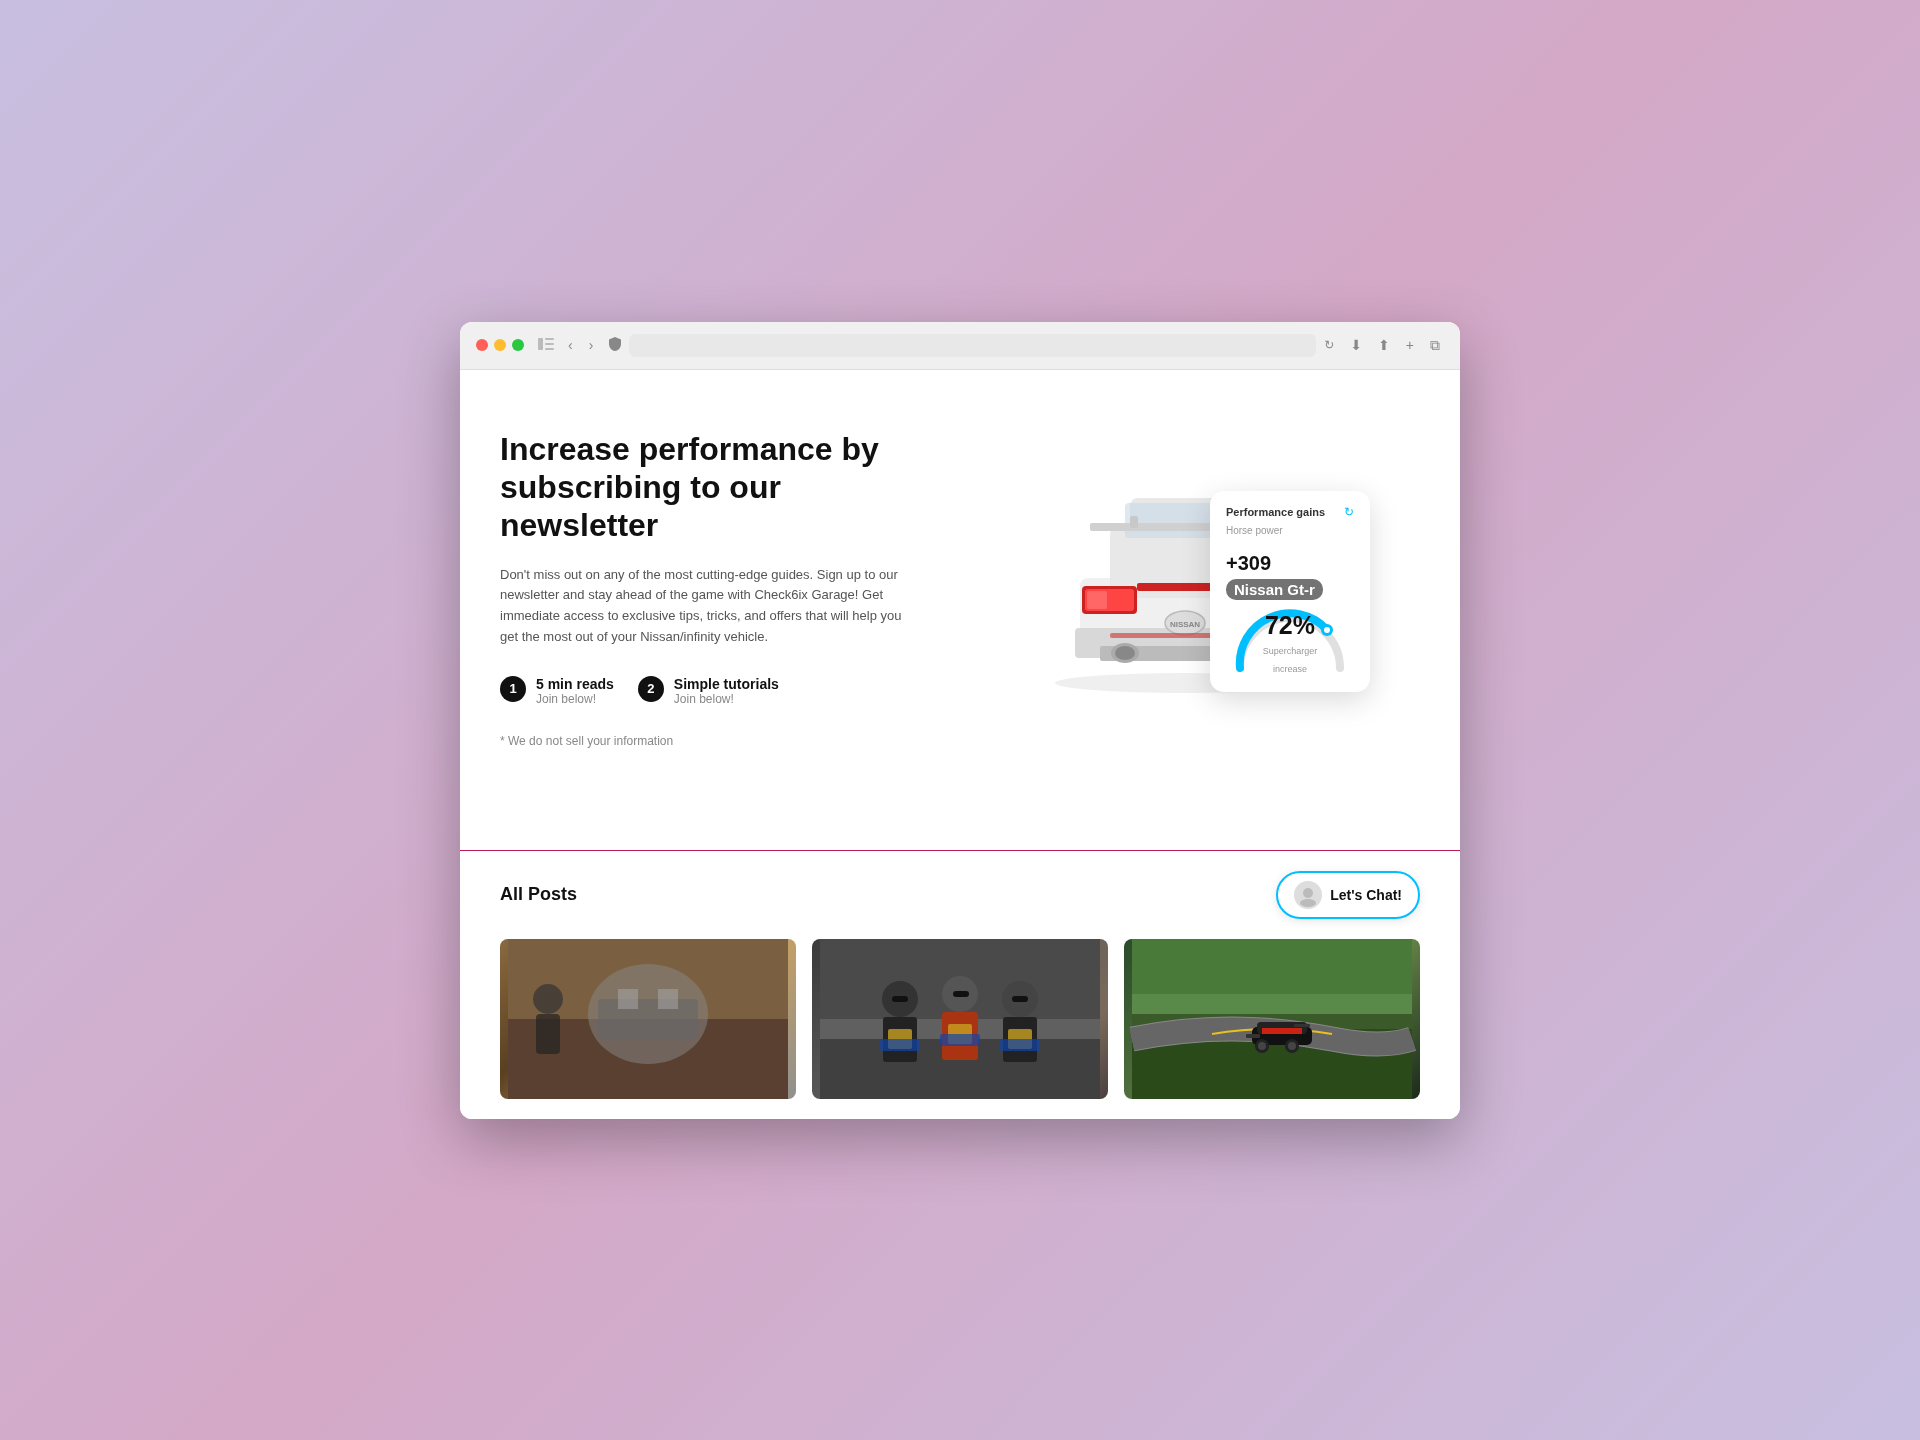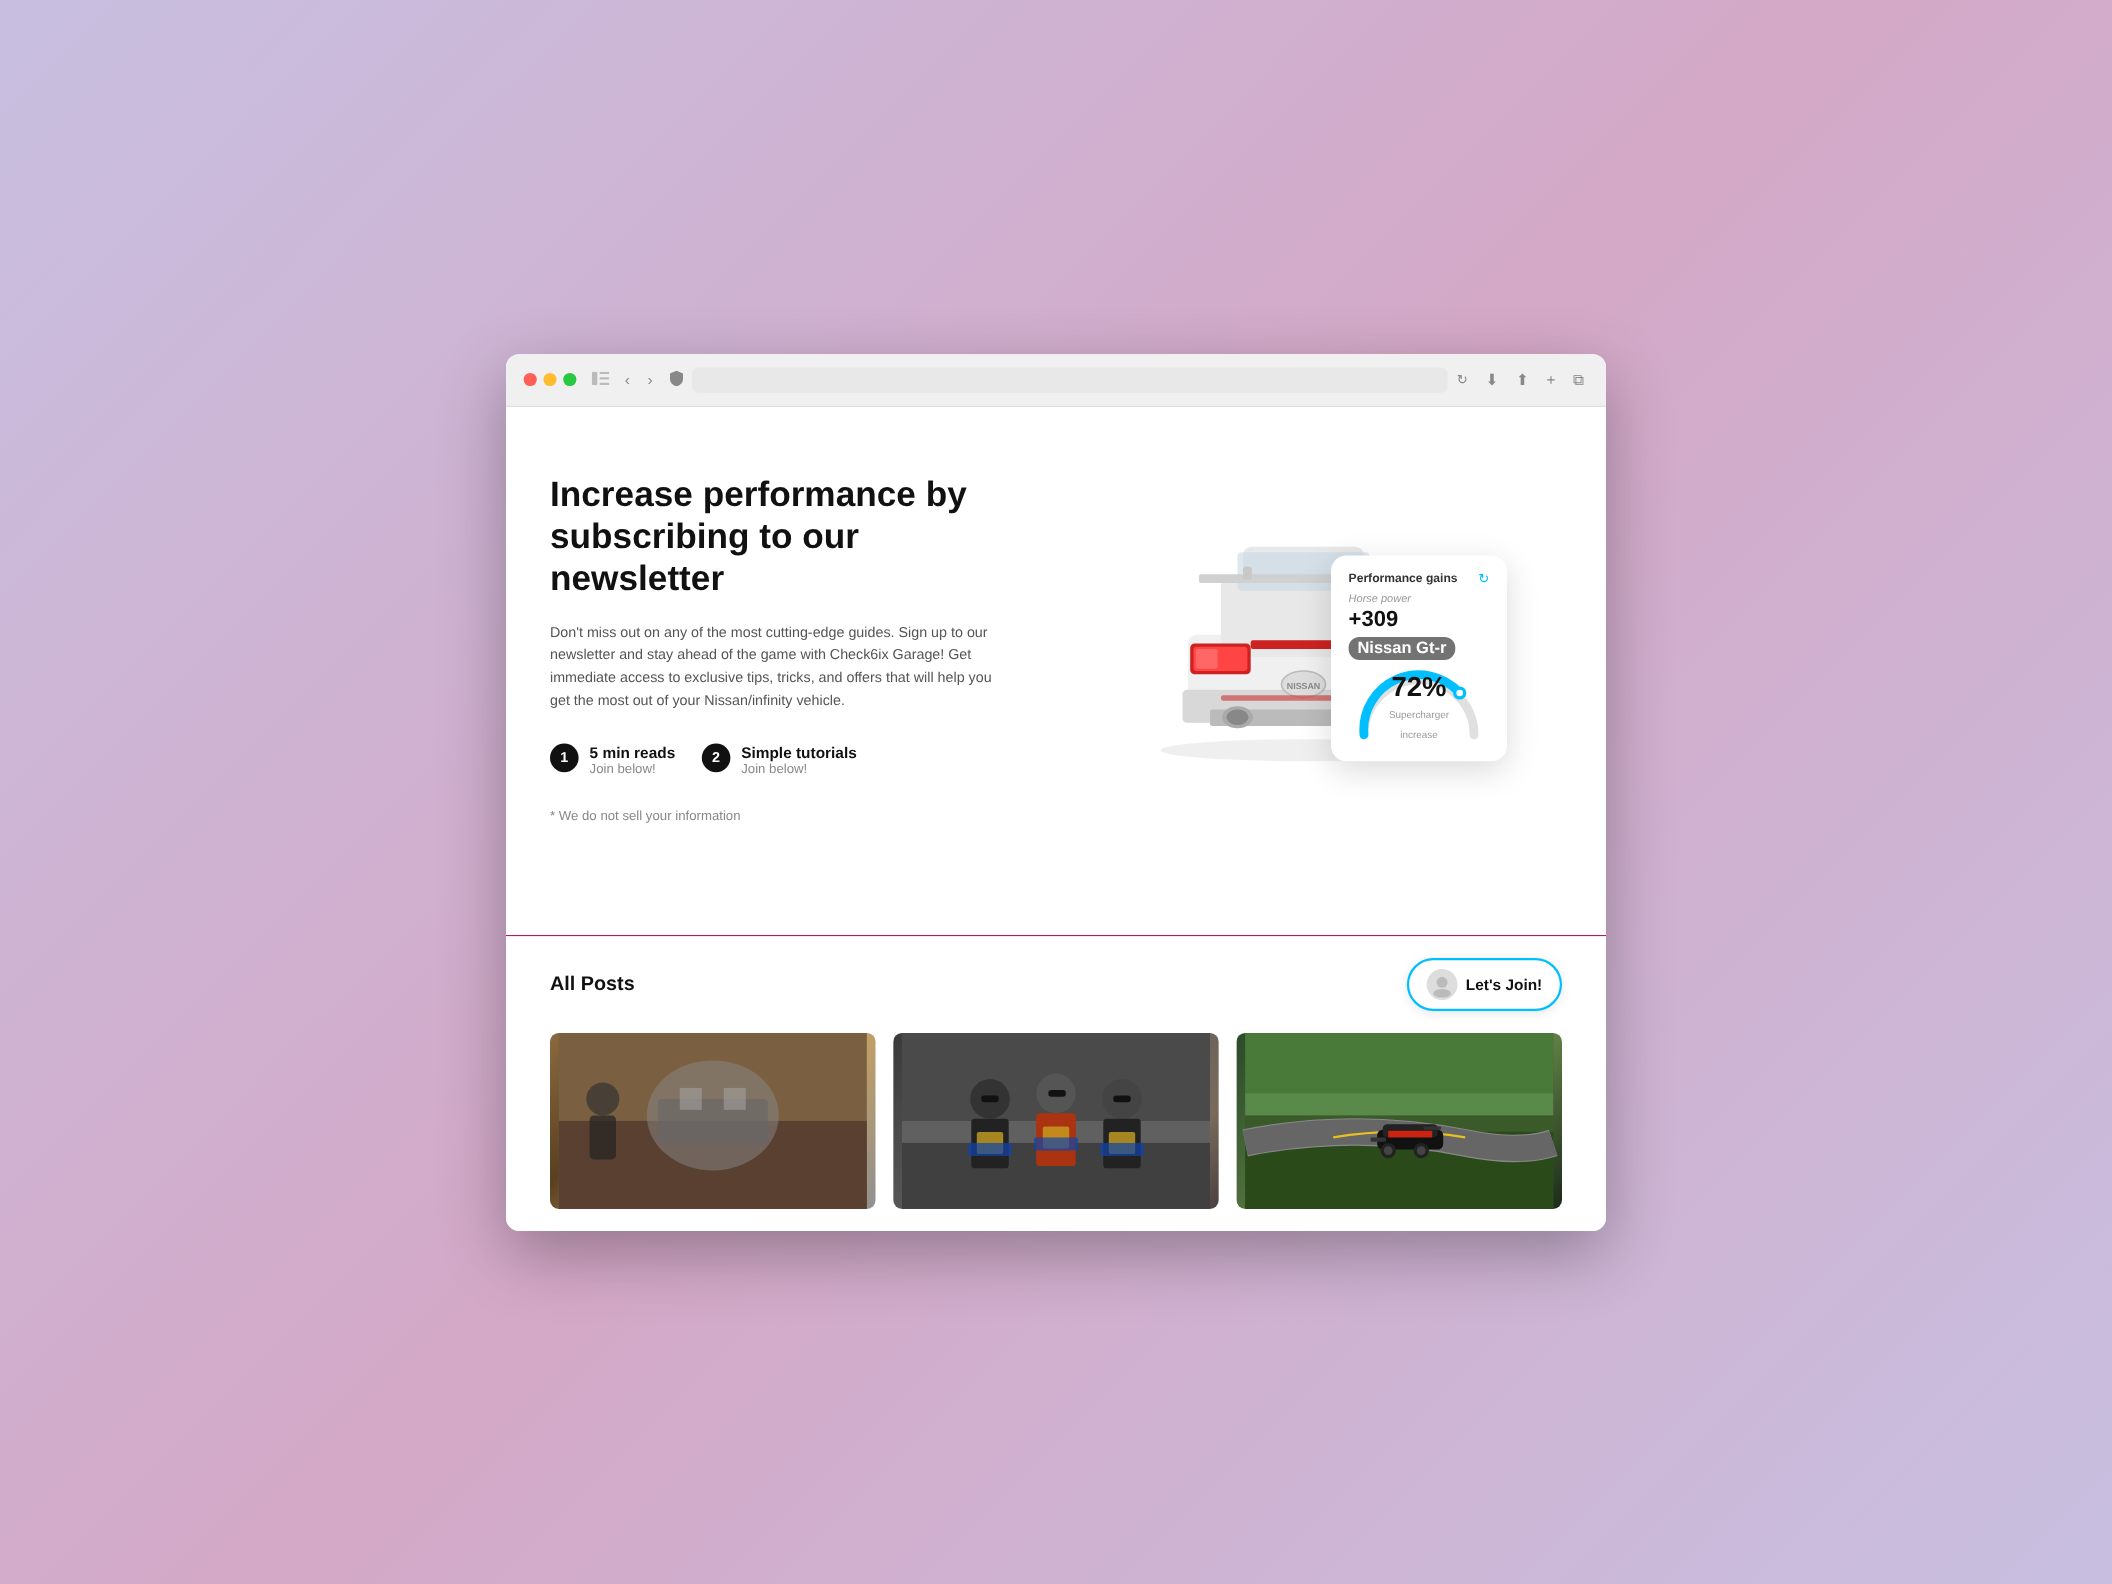--- a/index.html
+++ b/index.html
@@ -357,22 +357,21 @@
     }
 
     .perf-refresh-icon {
       color: #00bfff;
       font-size: 12px;
     }
 
     .perf-hp-label {
       font-size: 10px;
       color: #999;
-      margin-bottom: 2px;
-      font-style: italic;
+      margin-bottom: 16px;
     }
 
     .perf-hp-value {
       font-size: 20px;
       font-weight: 800;
       color: #111;
       margin-bottom: 4px;
     }
 
     .nissan-badge {
@@ -655,21 +654,21 @@
     <div class="posts-section">
       <div class="posts-header">
         <h2 class="posts-title">All Posts</h2>
         <button class="chat-btn">
           <div class="chat-avatar">
             <svg width="24" height="24" viewBox="0 0 24 24" fill="none">
               <circle cx="12" cy="10" r="5" fill="#bbb"></circle>
               <ellipse cx="12" cy="20" rx="8" ry="4" fill="#bbb"></ellipse>
             </svg>
           </div>
-          <span>Let's Join!</span>
+          <span>Let's Chat!</span>
         </button>
       </div>
 
       <div class="posts-grid">
         <div class="post-card">
           <div class="post-img-1">
 
             <svg width="100%" height="100%" viewBox="0 0 280 160">
               <rect width="280" height="160" fill="#7a6040"></rect>
               <rect x="0" y="80" width="280" height="80" fill="#5a4030"></rect>

